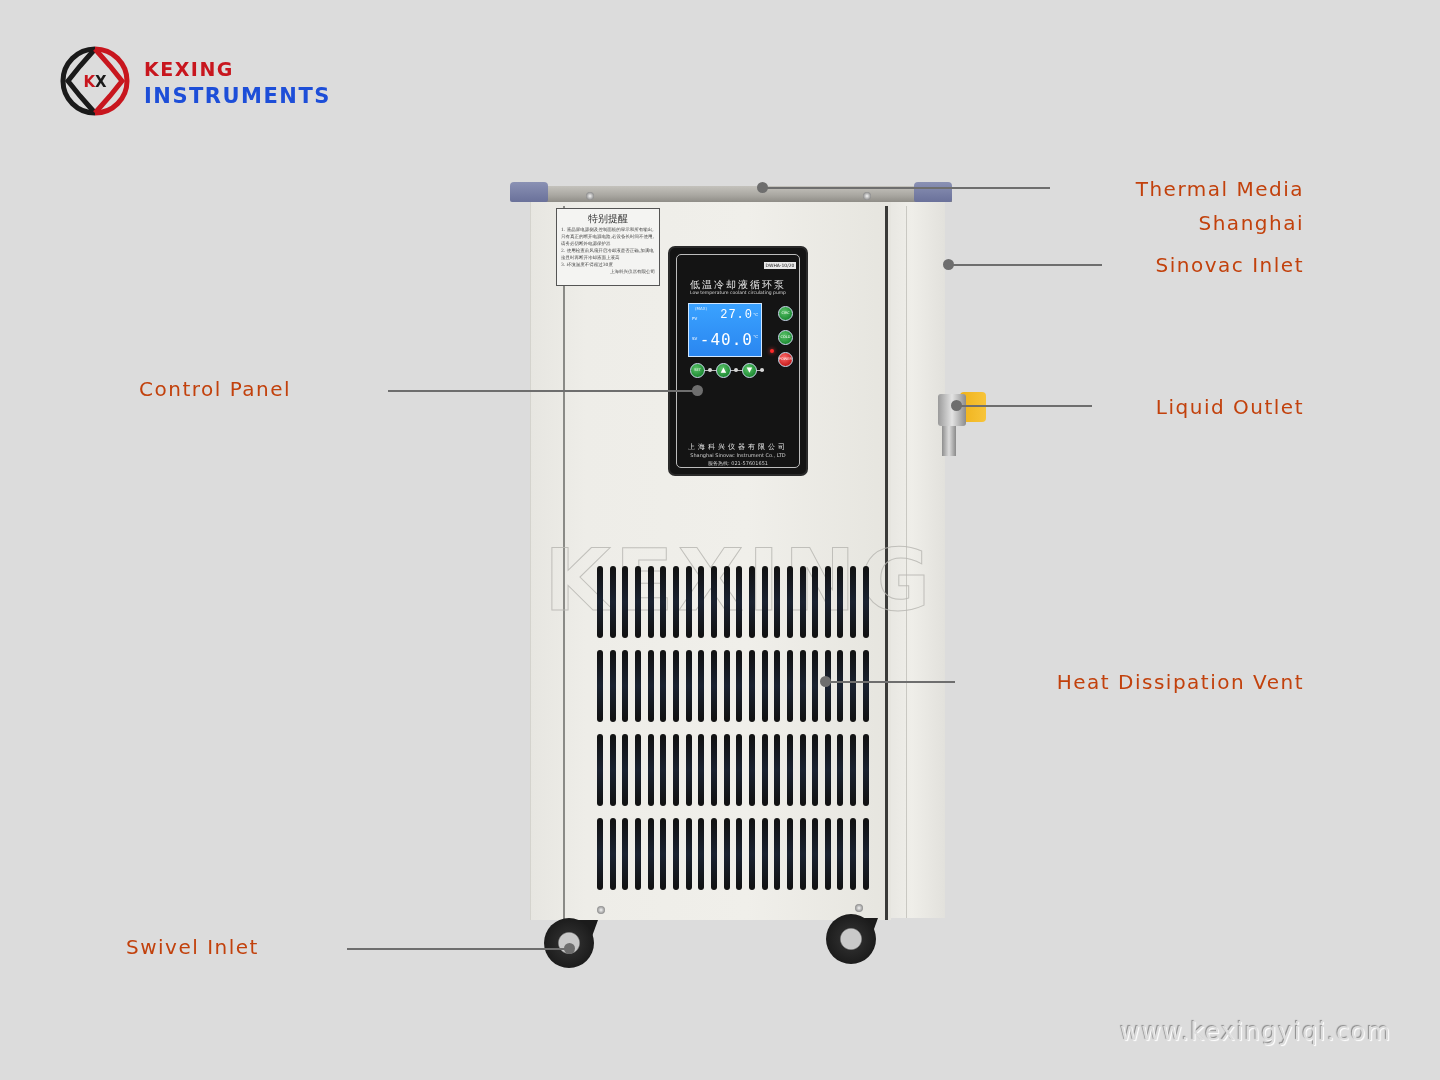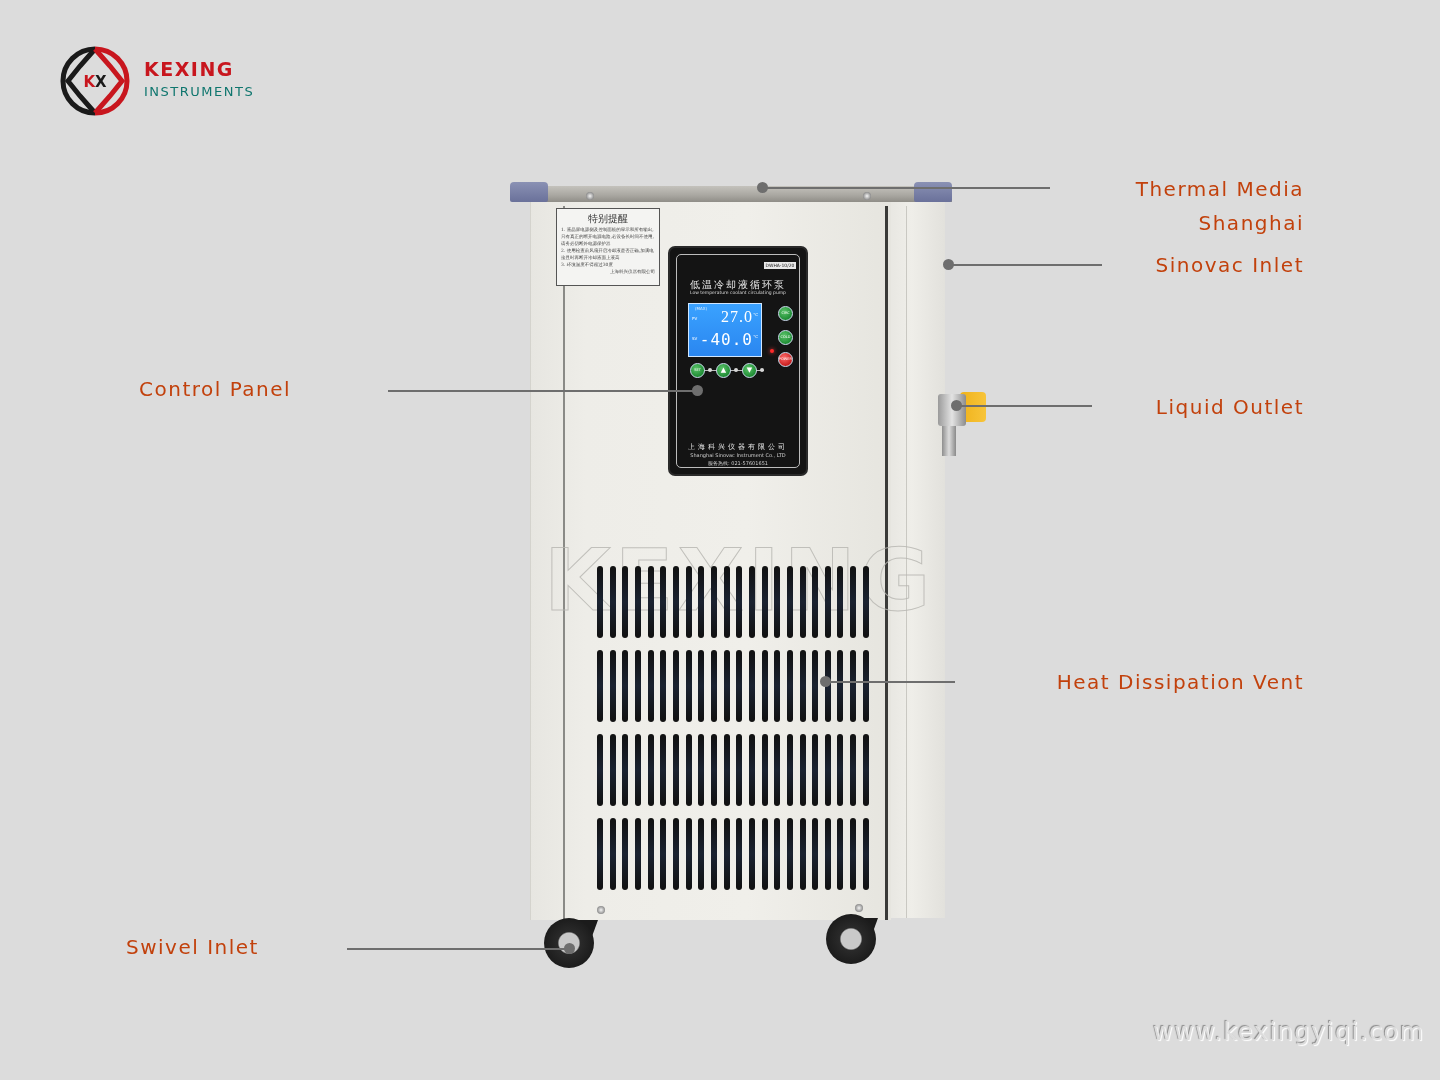--- a/index.html
+++ b/index.html
@@ -7,21 +7,21 @@
     width: 1440px; height: 1080px; position: relative; overflow: hidden;
     background: #dcdcdc;
     font-family: "DejaVu Sans", sans-serif;
   }
   .abs { position: absolute; }
 
   
   .brand { left: 60px; top: 46px; width: 270px; height: 70px; }
   .brand-logo { left: 0; top: 0; width: 70px; height: 70px; }
   .brand-name1 { left: 84px; top: 12px; font-size: 19px; font-weight: bold; color: #c8161e; letter-spacing: 1.5px; }
-  .brand-name2 { left: 84px; top: 38px; font-size: 13px; font-weight: normal; color: #0f766e; letter-spacing: 1.5px; }
+  .brand-name2 { left: 84px; top: 38px; font-size: 21px; font-weight: bold; color: #1d4ed8; letter-spacing: 1.5px; }
 
   
   .label { color: #c2410c; font-size: 20px; letter-spacing: 1.5px; line-height: 34px; white-space: nowrap; }
   .label.right { text-align: right; }
   .leader { height: 2px; background: #6e6e6e; }
   .dot { width: 11px; height: 11px; border-radius: 50%; background: #6e6e6e; }
 
   
   .body-front {
     left: 530px; top: 196px; width: 360px; height: 724px;
@@ -59,21 +59,21 @@
   .panel-model { position: absolute; left: 94px; top: 14px; width: 32px; height: 7px; background: #e8e8e8; color: #222; font-size: 4.5px; text-align: center; line-height: 7px; }
   .panel-title-cn { position: absolute; left: 0; right: 0; top: 30px; text-align: center; color: #eaeaea; font-size: 10px; letter-spacing: 2px; font-family: "DejaVu Serif", serif; }
   .panel-title-en { position: absolute; left: 0; right: 0; top: 42px; text-align: center; color: #d8d8d8; font-size: 4.5px; }
   .lcd {
     position: absolute; left: 18px; top: 55px; width: 72px; height: 52px;
     background: linear-gradient(180deg,#3aa2ff 0%, #2a86f0 100%); border: 1px solid #cfe6ff;
   }
   .lcd-unit { position: absolute; left: 6px; top: 2px; font-size: 4px; color: #e0f0ff; }
   .lcd-pv-lbl { position: absolute; left: 3px; top: 12px; font-size: 4px; color: #fff; }
   .lcd-sv-lbl { position: absolute; left: 3px; top: 32px; font-size: 4px; color: #fff; }
-  .lcd-pv { position: absolute; right: 8px; top: 4px; font-size: 16px; color: #fff; font-family: Liberation Serif, serif; letter-spacing: 1px; margin-left: 30px; }
+  .lcd-pv { position: absolute; right: 8px; top: 4px; font-size: 12px; color: #fff; font-family: Liberation Mono, monospace; letter-spacing: 1px; margin-left: 30px; }
   .lcd-sv { position: absolute; right: 8px; top: 26px; font-size: 16px; color: #fff; font-family: "DejaVu Sans Mono", monospace; letter-spacing: 1px; }
   .lcd-deg { position: absolute; right: 3px; font-size: 4px; color: #fff; }
   .pbtn { position: absolute; width: 13px; height: 13px; border-radius: 50%; background: radial-gradient(circle at 40% 35%, #5bc46a 0%, #1f8c34 70%); border: 1px solid #cde; color: #fff; font-size: 7px; text-align: center; line-height: 13px; }
   .pbtn.red { background: radial-gradient(circle at 40% 35%, #ff6b6b 0%, #c81e1e 70%); }
   .pbtn small { font-size: 3.5px; display:block; line-height: 13px; }
   .pdot { position: absolute; width: 4px; height: 4px; border-radius: 50%; background: #d8d8d8; }
   .pline { position: absolute; height: 1px; background: #bbb; }
   .led { position: absolute; width: 4px; height: 4px; border-radius: 50%; background: #ff2a2a; box-shadow: 0 0 4px #ff3a3a; }
   .panel-co-cn { position: absolute; left: 0; right: 0; top: 194px; text-align: center; color: #e8e8e8; font-size: 7px; letter-spacing: 3px; font-family: "DejaVu Serif", serif; }
   .panel-co-en { position: absolute; left: 0; right: 0; top: 204px; text-align: center; color: #cfcfcf; font-size: 5px; }
@@ -94,21 +94,21 @@
   .valve-body { left: 938px; top: 394px; width: 28px; height: 32px; background: linear-gradient(90deg,#9a9a9a,#e3e3e3,#8c8c8c); border-radius: 3px; }
   .valve-handle { left: 960px; top: 392px; width: 26px; height: 30px; background: linear-gradient(90deg,#f0b21a,#f7c43a); border-radius: 4px; }
   .valve-nozzle { left: 942px; top: 426px; width: 14px; height: 30px; background: linear-gradient(90deg,#8e8e8e,#dcdcdc,#8a8a8a); }
 
   
   .caster-bracket { width: 26px; height: 22px; background: #1b1b1b; }
   .wheel { width: 50px; height: 50px; border-radius: 50%; background: radial-gradient(circle,#c9c9c9 0%,#c9c9c9 28%,#2a2a2a 32%,#111 100%); }
 
   .website {
     left: 1120px; top: 1018px; font-size: 24px; letter-spacing: 1.5px;
-    color: #dcdcdc; text-shadow: 1px 1px 1px #fff, -1px -1px 1px #8c8c8c; margin-left: 33px;
+    color: #dcdcdc; text-shadow: 1px 1px 1px #fff, -1px -1px 1px #8c8c8c;
   }
 </style>
 </head>
 <body>
 
 <div class="abs brand">
   <svg class="abs brand-logo" viewBox="0 0 70 70">
     <path d="M35 3 A32 32 0 0 0 35 67" fill="none" stroke="#1a1a1a" stroke-width="5"></path>
     <path d="M35 3 A32 32 0 0 1 35 67" fill="none" stroke="#c8161e" stroke-width="5"></path>
     <path d="M35 3 L20 20 L8 35 L20 50 L35 67" fill="none" stroke="#1a1a1a" stroke-width="5"></path>

